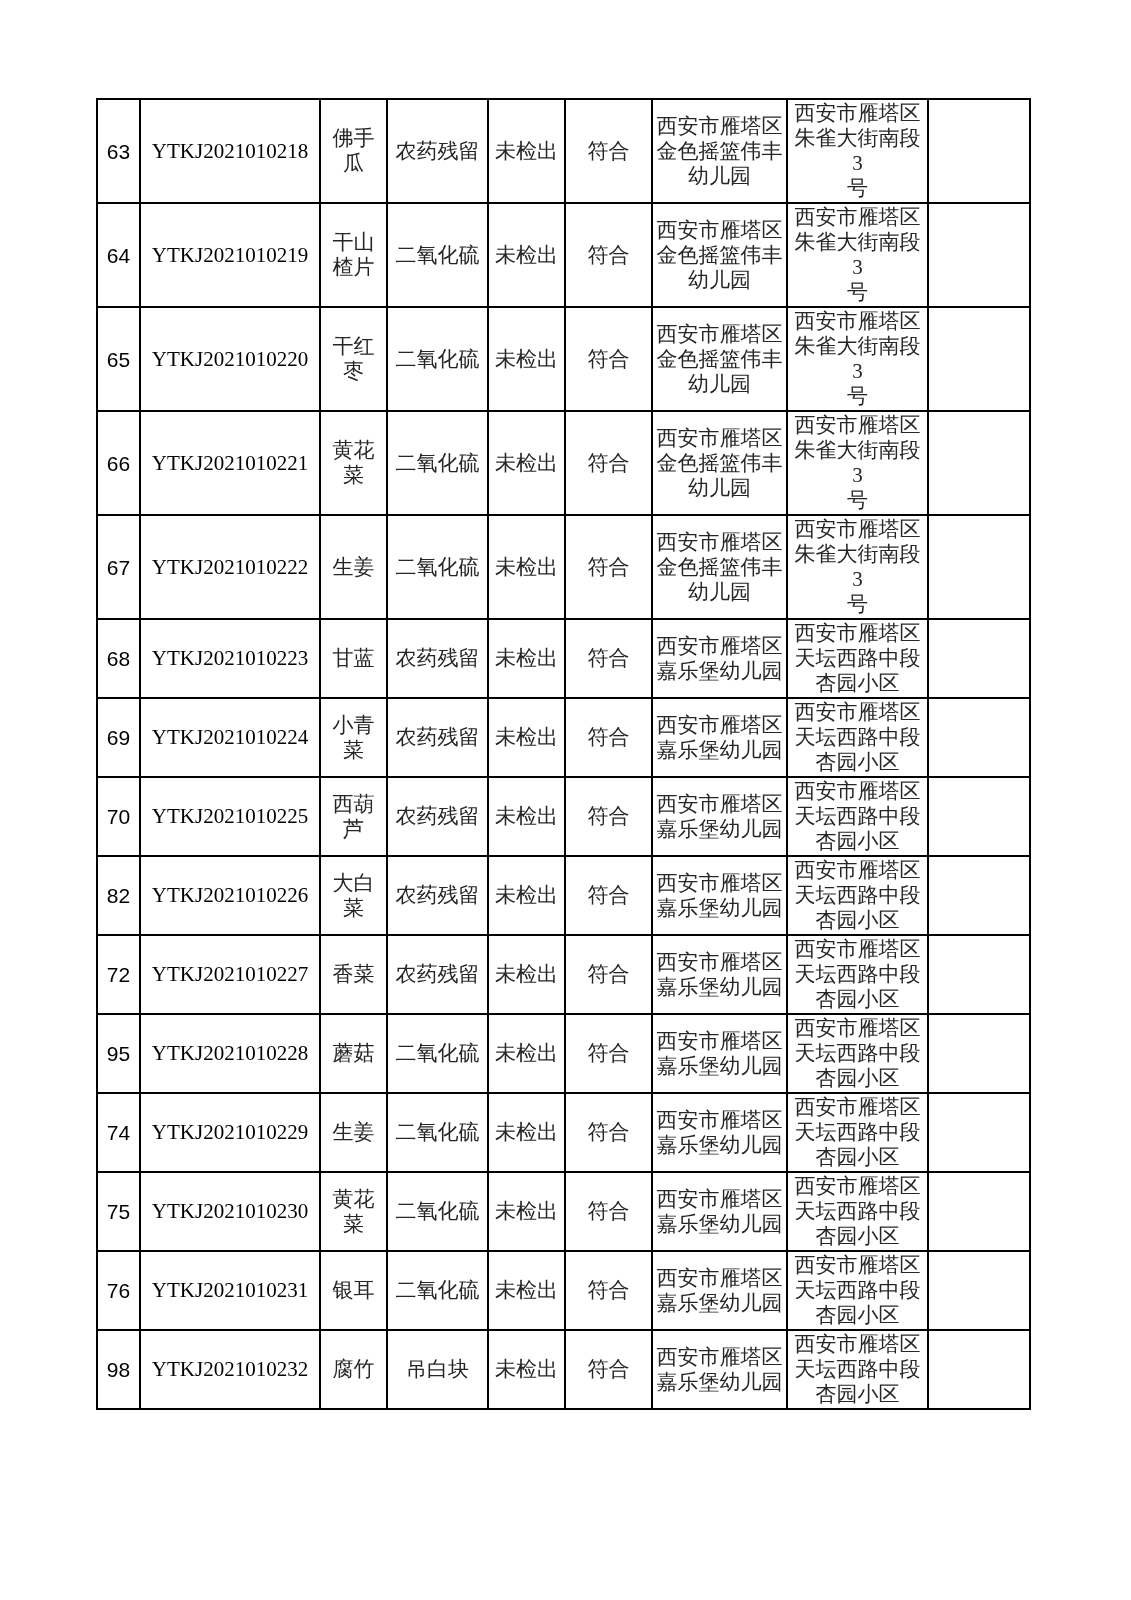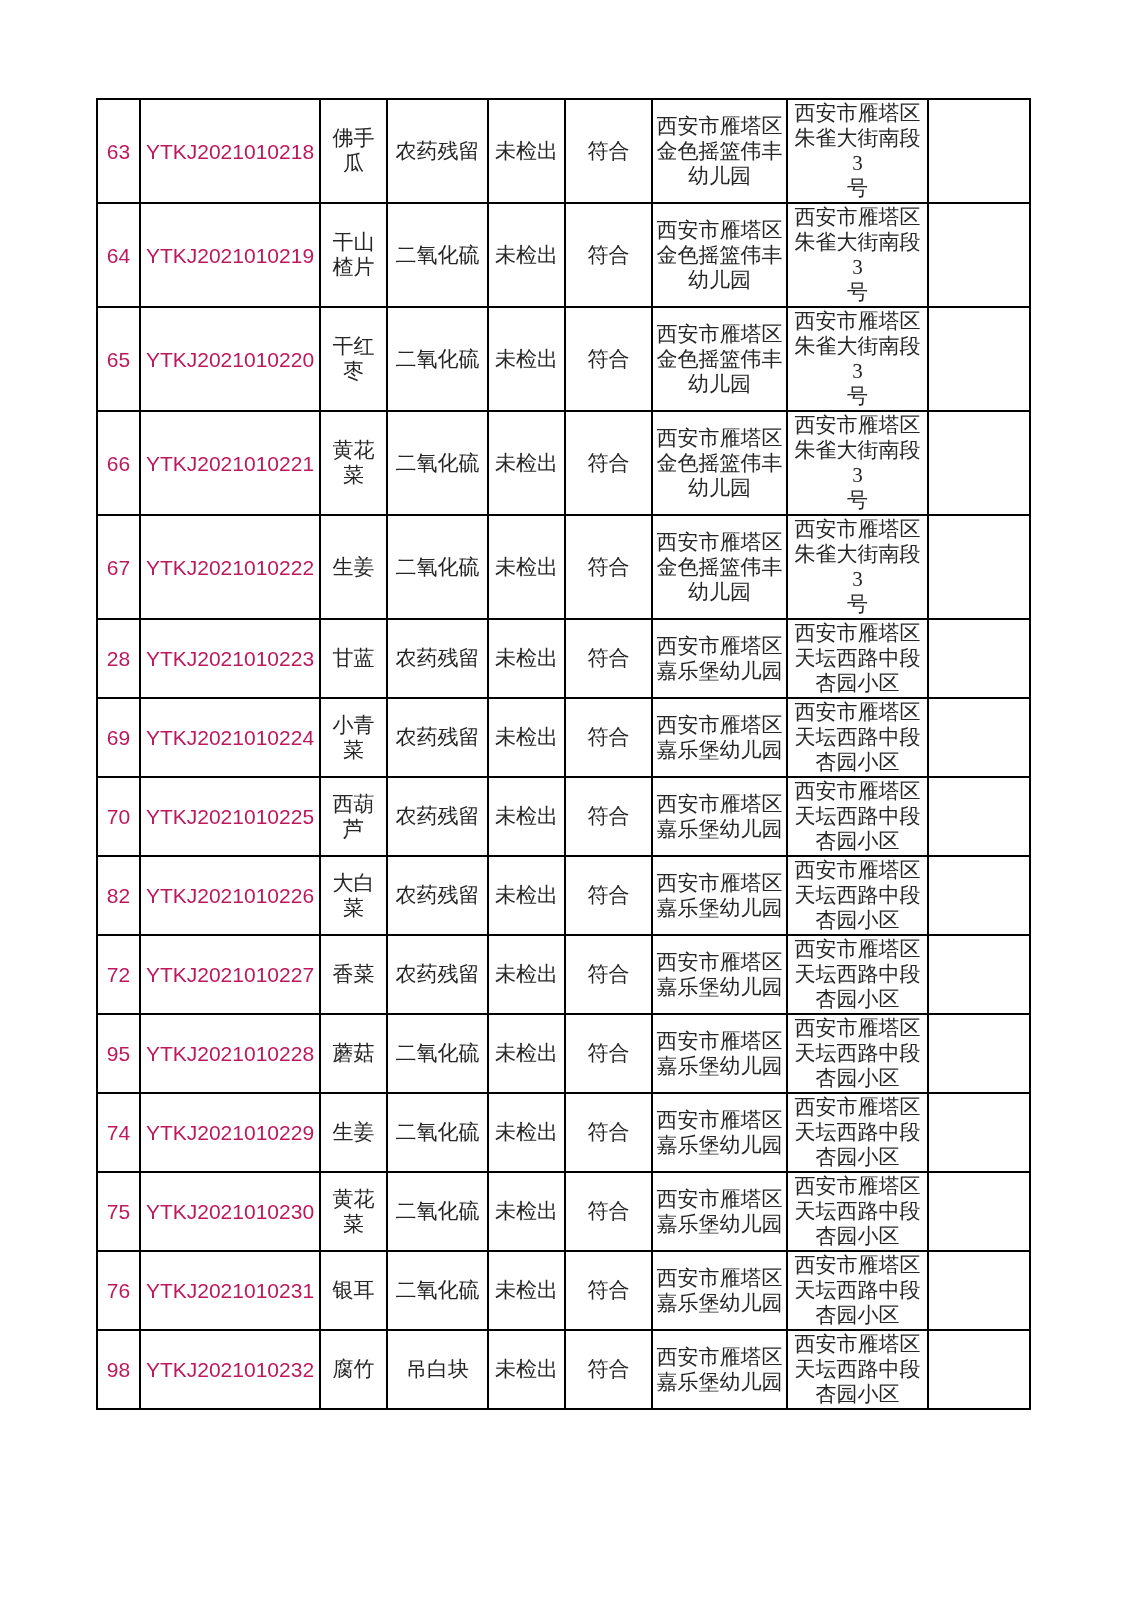--- a/index.html
+++ b/index.html
@@ -31,25 +31,26 @@
     font-size: 21px;
     line-height: 25px;
     white-space: pre-line;
     overflow: hidden;
   }
   table.report-table tr {
     height: 77px;
   }
   td.c-index, td.c-code {
     font-family: "Liberation Sans", sans-serif;
-    color: #be185d;
+    color: #000000;
   }
   td.c-code {
     font-size: 22px;
     letter-spacing: 0px;
+    font-family: Liberation Serif, serif;
   }
   td.c-name, td.c-item, td.c-result, td.c-conclusion {
     color: #262626;
   }
   td.c-unit, td.c-address {
     color: #262626;
     line-height: 26px;
   }
 </style>
 </head>
@@ -142,21 +143,21 @@
     <td class="c-conclusion">符合</td>
     <td class="c-unit">西安市雁塔区
 金色摇篮伟丰
 幼儿园</td>
     <td class="c-address">西安市雁塔区
 朱雀大街南段3
 号</td>
     <td class="c-remark"></td>
   </tr>
         <tr>
-    <td class="c-index">28</td>
+    <td class="c-index">68</td>
     <td class="c-code">YTKJ2021010223</td>
     <td class="c-name">甘蓝</td>
     <td class="c-item">农药残留</td>
     <td class="c-result">未检出</td>
     <td class="c-conclusion">符合</td>
     <td class="c-unit">西安市雁塔区
 嘉乐堡幼儿园</td>
     <td class="c-address">西安市雁塔区
 天坛西路中段
 杏园小区</td>

